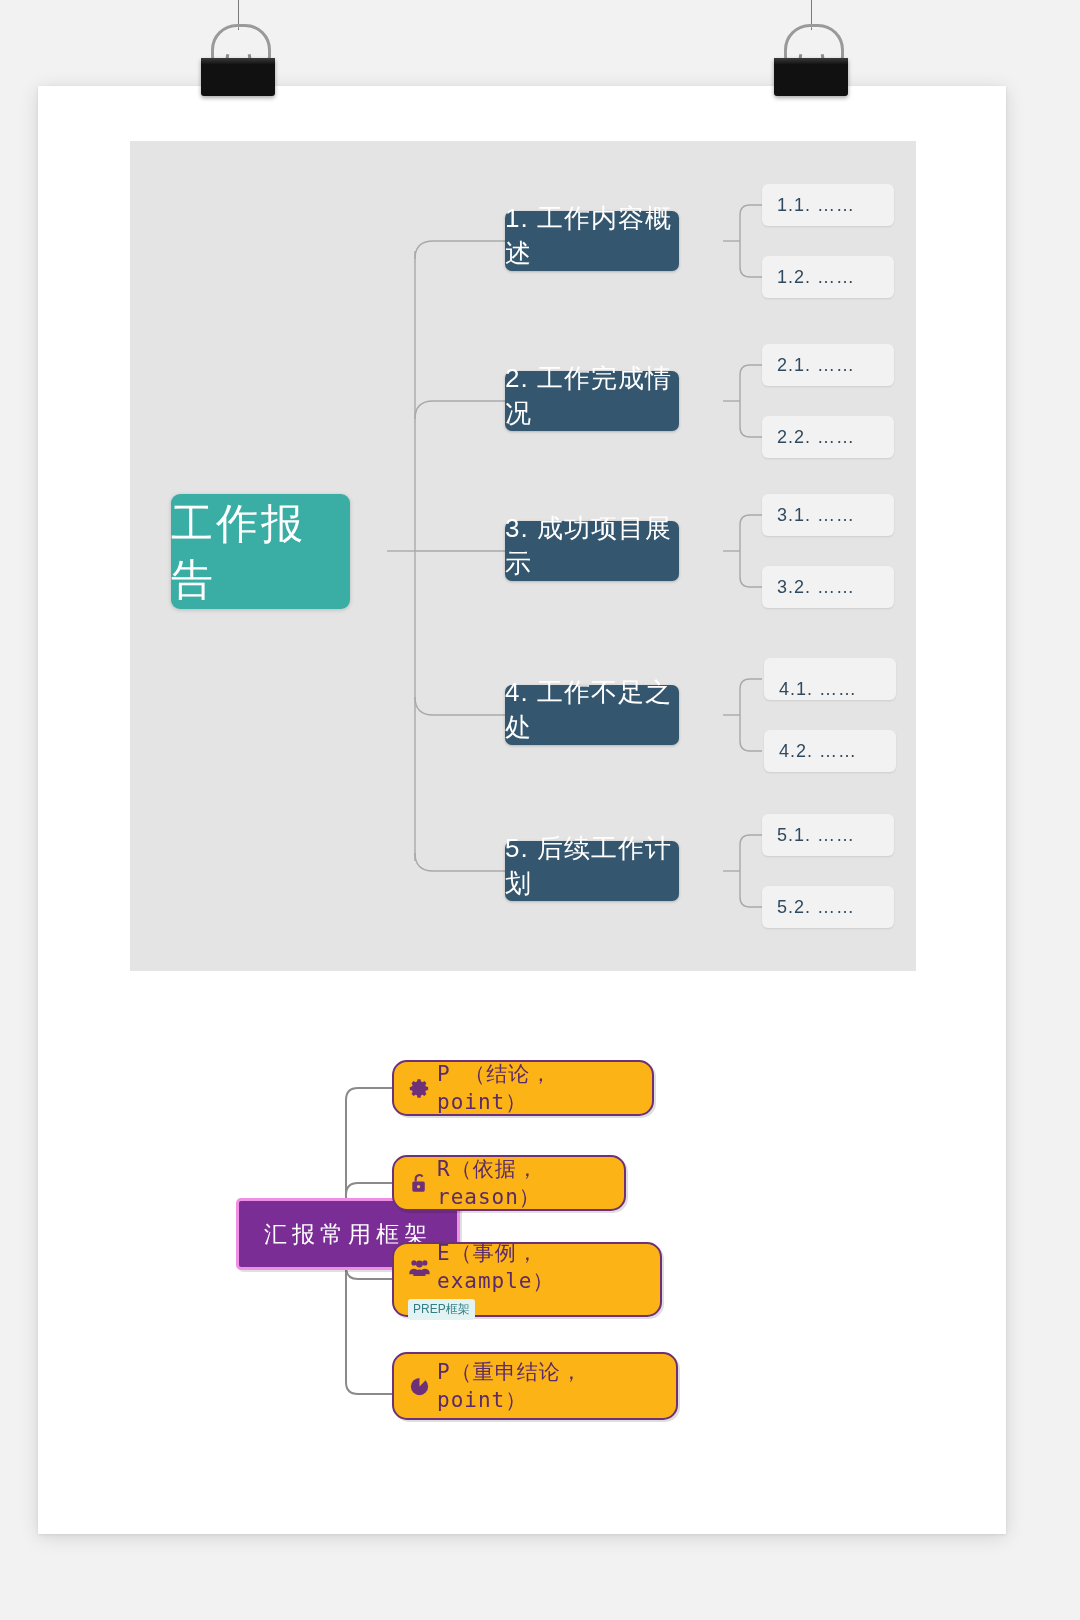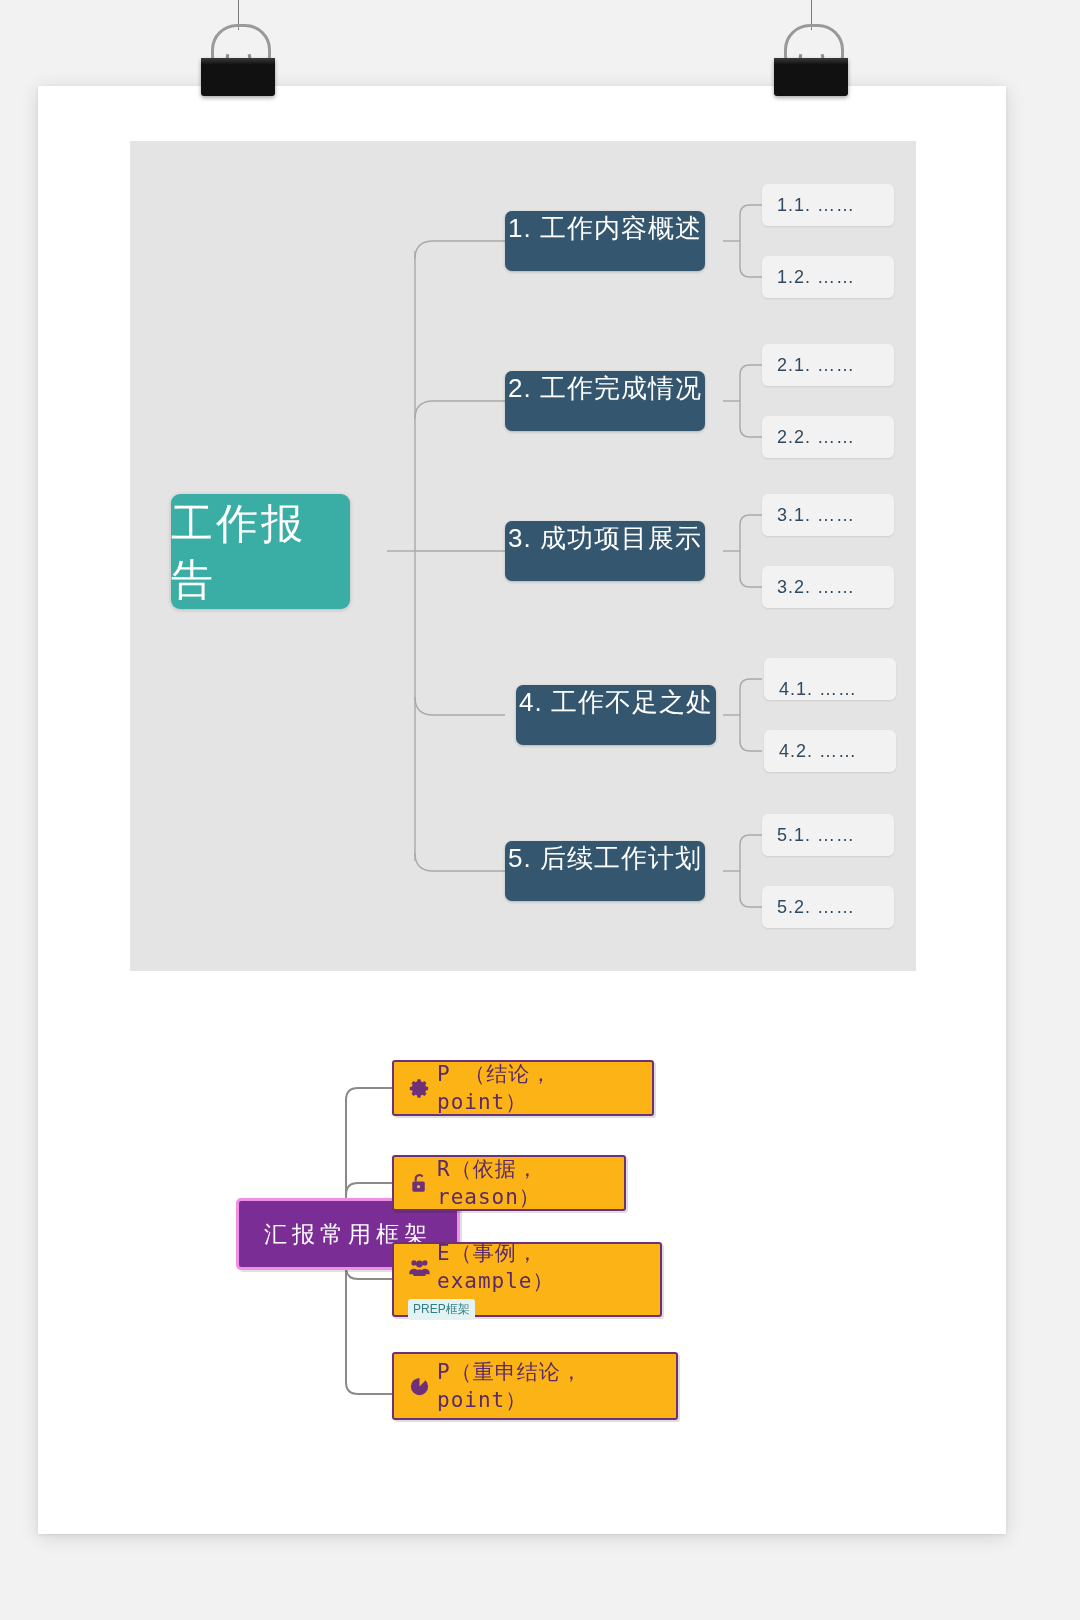--- a/index.html
+++ b/index.html
@@ -45,23 +45,23 @@
   
   #map-panel{
     position:absolute;left:130px;top:141px;width:786px;height:830px;
     background:#e4e4e4;
   }
   
   .node{position:absolute;box-sizing:border-box;}
   .main-node{
     background:#34566e;color:#ffffff;border-radius:7px;
     font-size:26px;letter-spacing:1px;
-    display:flex;align-items:flex-start;justify-content:center;
+    display:flex;align-items:flex-end;justify-content:center;
     box-shadow:0 1px 3px rgba(0,0,0,.22);
-    left:375px;width:200px;height:60px;
+    left:375px;width:174px;height:60px;
   }
   .sub-node{
     background:#f2f2f2;color:#2f4a60;border-radius:6px;
     font-size:18px;letter-spacing:1px;
     display:flex;align-items:center;
     padding-left:15px;
     box-shadow:0 1px 2px rgba(0,0,0,.10);
     left:632px;width:132px;height:42px;
   }
   .root-node{
@@ -73,21 +73,21 @@
   }
   
   #map-links,#prep-links{position:absolute;left:0;top:0;overflow:visible;}
   
   #prep-panel{
     position:absolute;left:130px;top:1020px;width:786px;height:420px;
     background:#ffffff;
   }
   .prep-node{
     position:absolute;box-sizing:border-box;left:262px;
-    background:#fcb315;border:2px solid #6d3079;border-radius:3px;
+    background:#fcb315;border:2px solid #6d3079;border-radius:15px;
     color:#5b2a6a;font-family:"DejaVu Sans Mono","Liberation Mono",monospace;
     font-size:21px;letter-spacing:1px;
     display:flex;flex-direction:column;justify-content:center;
     padding:0 14px;
     box-shadow:2px 2px 0 rgba(0,0,0,.13);
   }
   .prep-row{display:flex;align-items:center;gap:6px;}
   .prep-ico{width:23px;height:23px;flex:0 0 23px;display:block;}
   .prep-badge{
     display:inline-block;margin-top:4px;align-self:flex-start;
@@ -166,21 +166,21 @@
 
     <div class="node main-node" style="top:70px;">
       <span>1. 工作内容概述</span>
     </div>
     <div class="node main-node" style="top:230px;">
       <span>2. 工作完成情况</span>
     </div>
     <div class="node main-node" style="top:380px;">
       <span>3. 成功项目展示</span>
     </div>
-    <div class="node main-node" style="top:544px;margin-left:11px;">
+    <div class="node main-node" style="top:544px;">
       <span>4. 工作不足之处</span>
     </div>
     <div class="node main-node" style="top:700px;">
       <span>5. 后续工作计划</span>
     </div>
 
     <div class="node sub-node" style="top:43px;">
       <span>1.1. ……</span>
     </div>
     <div class="node sub-node" style="top:115px;">

